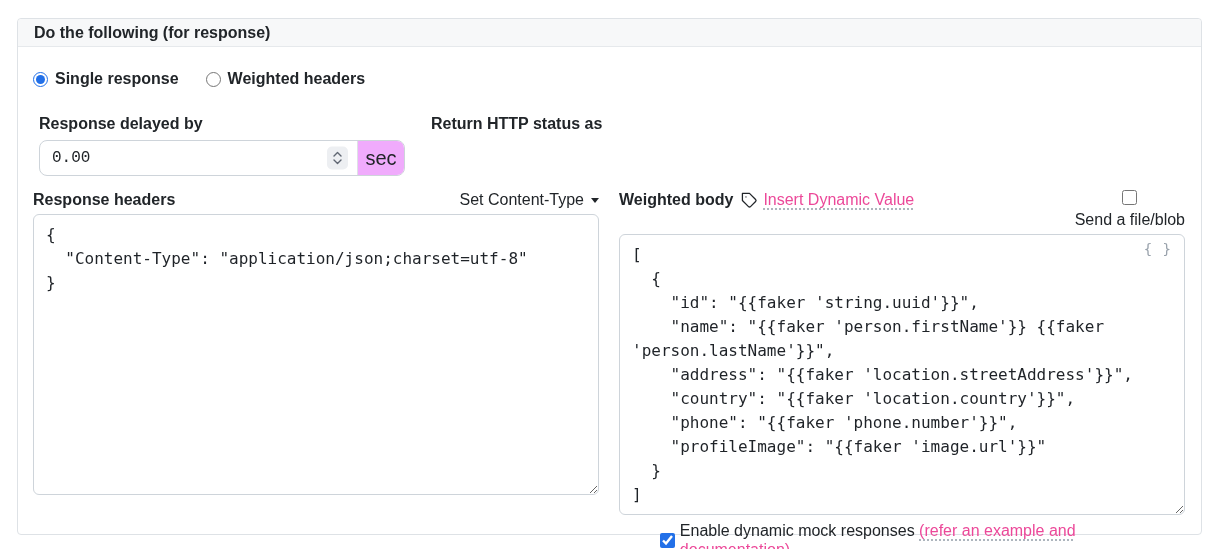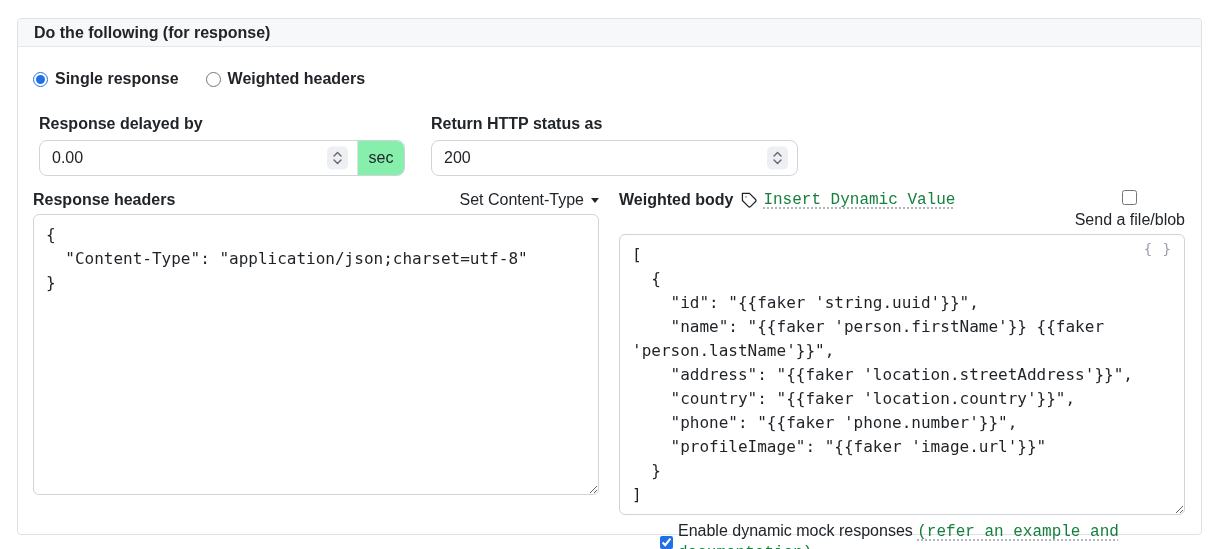--- a/index.html
+++ b/index.html
@@ -47,60 +47,59 @@
   .input-group {
     display: flex; height: 36px;
     border: 1px solid #ced4da; border-radius: 8px;
     background: #fff; overflow: hidden;
   }
   .num-wrap { position: relative; flex: 1; }
   .num-wrap input {
     width: 100%; height: 100%;
     border: none; outline: none;
     padding: 0 44px 0 12px;
-    font-size: 16px; font-family: Liberation Sans, sans-serif;
+    font-size: 16px; font-family: Liberation Mono, monospace;
     color: #212529; background: transparent;
   }
   .spinner {
     position: absolute; right: 9px; top: 50%;
     transform: translateY(-50%);
     width: 21px; height: 23px;
     background: #edeff2; border-radius: 5px;
     display: flex; align-items: center; justify-content: center;
     cursor: pointer;
   }
   .addon {
     width: 47px;
     border-left: 1px solid #dee2e6;
-    background: #86efac;
+    background: #f0abfc;
     display: flex; align-items: center; justify-content: center;
-    font-size: 16px;
+    font-size: 20px;
   }
 
   
   .io-row { display: flex; gap: 20px; margin-top: 14px; }
   .col { width: 566px; }
   .col-head {
     display: flex; align-items: flex-start;
     font-size: 16px; line-height: 20px;
   }
   .col-head .bold-label { font-weight: 700; }
   .dropdown-toggle { margin-left: auto; cursor: pointer; display: flex; align-items: center; gap: 7px; }
   .caret {
     width: 0; height: 0; display: inline-block;
     border-left: 4.5px solid transparent;
     border-right: 4.5px solid transparent;
     border-top: 5px solid #212529;
   }
   .tag-link-wrap { display: flex; align-items: center; gap: 5px; margin-left: 8px; }
   .dashed-link {
-    color: #15803d; cursor: pointer;
+    color: #ec4899; cursor: pointer;
     text-decoration: underline dotted #9aa3ad;
     text-underline-offset: 4px;
-    font-family: Liberation Mono, monospace;
   }
   .checkbox-label { display: flex; align-items: center; gap: 5px; cursor: pointer; font-size: 16px; }
   .head-right { margin-left: auto; flex-direction: column; }
 
   .editor-wrap { position: relative; margin-top: 4px; }
   textarea {
     display: block;
     width: 566px; height: 281px;
     border: 1px solid #ced4da; border-radius: 6px;
     padding: 8px 12px;
@@ -153,31 +152,20 @@
                 <path d="M2 9.6 L5.5 13 L9 9.6" fill="none" stroke="#5f6672" stroke-width="1.4" stroke-linecap="round" stroke-linejoin="round"></path>
               </svg>
             </span>
           </div>
           <div class="addon">sec</div>
         </div>
       </div>
 
       <div class="field-status">
         <div class="field-label">Return HTTP status as</div>
-        <div class="input-group">
-          <div class="num-wrap">
-            <input type="text" value="200" style="">
-            <span class="spinner">
-              <svg width="11" height="15" viewBox="0 0 11 15">
-                <path d="M2 5.4 L5.5 2 L9 5.4" fill="none" stroke="#5f6672" stroke-width="1.4" stroke-linecap="round" stroke-linejoin="round"></path>
-                <path d="M2 9.6 L5.5 13 L9 9.6" fill="none" stroke="#5f6672" stroke-width="1.4" stroke-linecap="round" stroke-linejoin="round"></path>
-              </svg>
-            </span>
-          </div>
-        </div>
       </div>
     </div>
 
     <div class="io-row">
 
       <div class="col">
         <div class="col-head">
           <span class="bold-label">Response headers</span>
           <span class="dropdown-toggle">
             <span>Set Content-Type</span>

